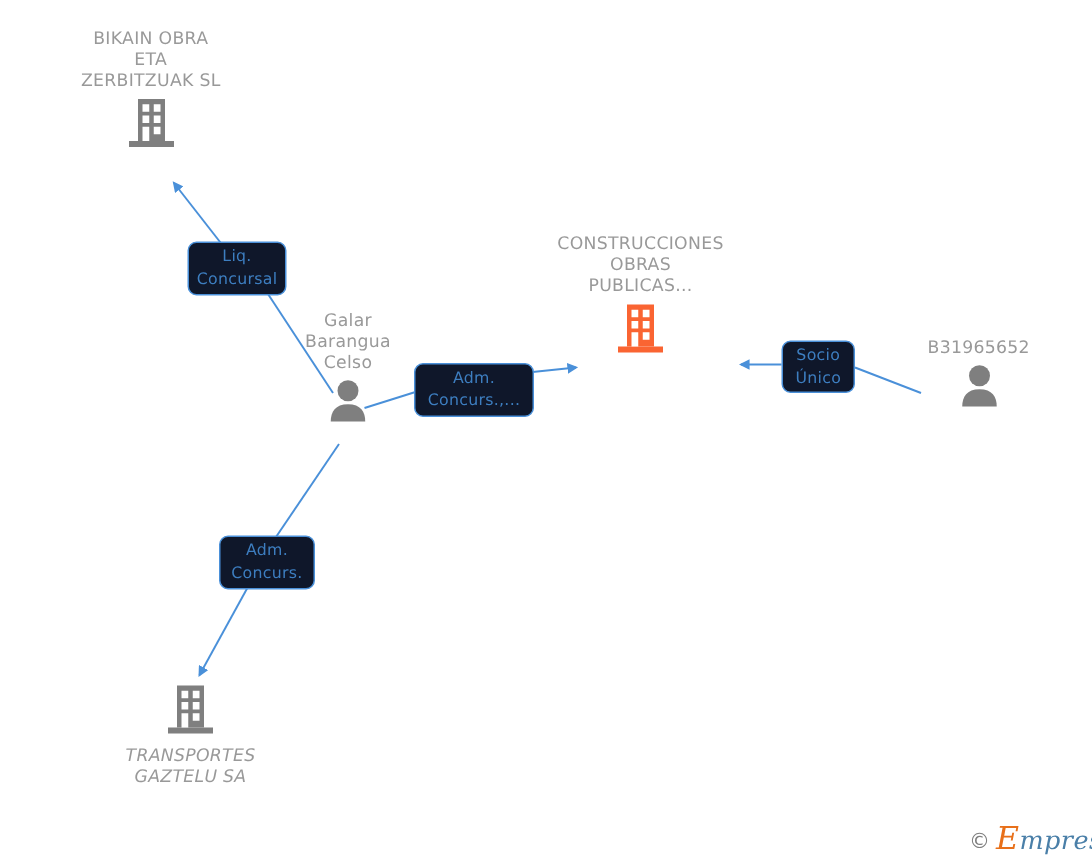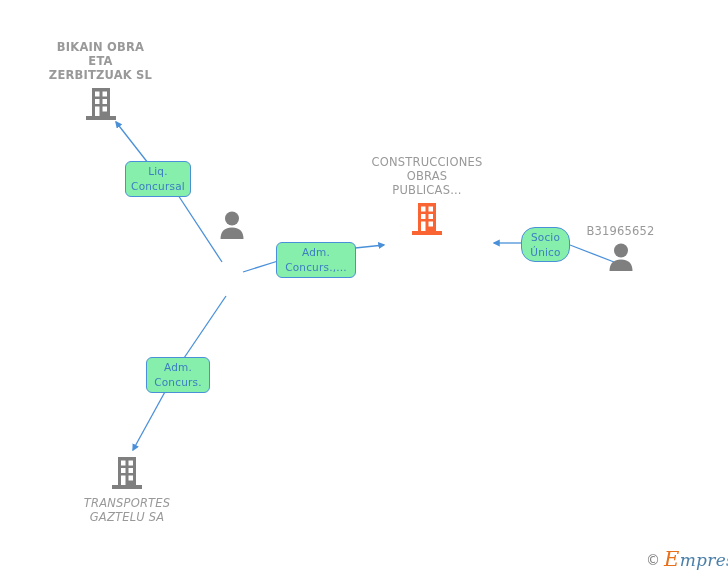--- a/index.html
+++ b/index.html
@@ -36,21 +36,21 @@
     white-space: pre-line;
   }
   .icon-wrap {
     display: block;
     line-height: 0;
   }
   .rel-box {
     position: absolute;
     border: 1px solid #4a90d9;
     border-radius: 6px;
-    background: #86efac;
+    background: #0f172a;
     color: #3d7ec0;
     font-size: 10.5px;
     line-height: 15px;
     text-align: center;
     letter-spacing: 0.2px;
     box-sizing: border-box;
     display: flex;
     align-items: center;
     justify-content: center;
     white-space: pre-line;
@@ -102,21 +102,21 @@
 
     <line x1="226" y1="296" x2="184" y2="358" stroke="#4A90D9" stroke-width="1.3"></line>
 
     <line x1="166" y1="390" x2="133" y2="450" stroke="#4A90D9" stroke-width="1.3" marker-end="url(#arrow-blue)"></line>
 
     <line x1="614" y1="262" x2="570" y2="245" stroke="#4A90D9" stroke-width="1.3"></line>
 
     <line x1="521" y1="243" x2="494" y2="243" stroke="#4A90D9" stroke-width="1.3" marker-end="url(#arrow-blue)"></line>
   </svg>
 
-  <div class="node" style="left:28px; top:40px; width:145px;font-weight:bold;">
+  <div class="node" style="left:28px; top:18px; width:145px;">
     <div class="node-label">BIKAIN OBRA
 ETA
 ZERBITZUAK SL</div>
     <span class="icon-wrap">
       <svg width="30" height="34" viewBox="0 0 30 34" xmlns="http://www.w3.org/2000/svg" style="margin-top:5px;">
         <rect x="6" y="1" width="18" height="28" fill="#7F7F7F"></rect>
         <rect x="0" y="29" width="30" height="4" fill="#7F7F7F"></rect>
         <rect x="9" y="4.5" width="4.5" height="5" fill="#ffffff"></rect>
         <rect x="16.5" y="4.5" width="4.5" height="5" fill="#ffffff"></rect>
         <rect x="9" y="12" width="4.5" height="5" fill="#ffffff"></rect>
@@ -156,48 +156,51 @@
         <rect x="16.5" y="12" width="4.5" height="5" fill="#ffffff"></rect>
         <rect x="9" y="19.5" width="4.5" height="9.5" fill="#ffffff"></rect>
         <rect x="16.5" y="19.5" width="4.5" height="5" fill="#ffffff"></rect>
       </svg>
     </span>
     <div class="node-label" style="margin-top:6px;">TRANSPORTES
 GAZTELU SA</div>
   </div>
 
   <div class="node" style="left:177px; top:206px; width:110px;">
+    <div class="node-label">Galar
+Barangua
+Celso</div>
     <span class="icon-wrap">
       <svg width="28" height="30" viewBox="0 0 28 30" xmlns="http://www.w3.org/2000/svg" style="margin-top:4px;">
         <circle cx="14" cy="8.5" r="7" fill="#7F7F7F"></circle>
         <path d="M14 17.5 C5.5 17.5 2.5 22.5 2.5 29 L25.5 29 C25.5 22.5 22.5 17.5 14 17.5 Z" fill="#7F7F7F"></path>
       </svg>
     </span>
   </div>
 
-  <div class="node" style="left:568px; top:224px; width:105px;">
+  <div class="node" style="left:600px; top:224px; width:105px;">
     <div class="node-label">B31965652</div>
     <span class="icon-wrap">
       <svg width="28" height="30" viewBox="0 0 28 30" xmlns="http://www.w3.org/2000/svg" style="margin-top:4px;">
         <circle cx="14" cy="8.5" r="7" fill="#7F7F7F"></circle>
         <path d="M14 17.5 C5.5 17.5 2.5 22.5 2.5 29 L25.5 29 C25.5 22.5 22.5 17.5 14 17.5 Z" fill="#7F7F7F"></path>
       </svg>
     </span>
   </div>
 
   <div class="rel-box" style="left:125px; top:161px; width:66px; height:36px;">Liq.
 Concursal</div>
 
   <div class="rel-box" style="left:276px; top:242px; width:80px; height:36px;">Adm.
 Concurs.,...</div>
 
   <div class="rel-box" style="left:146px; top:357px; width:64px; height:36px;">Adm.
 Concurs.</div>
 
-  <div class="rel-box" style="left:521px; top:227px; width:49px; height:35px;border-radius:14px;">Socio
+  <div class="rel-box" style="left:521px; top:227px; width:49px; height:35px;">Socio
 Único</div>
 
   <div class="watermark" style="left:646px; top:551px;">
     <span class="wm-c">©</span>
     <span class="wm-text"><span class="wm-e">E</span><span>mpresia</span></span>
   </div>
 
 </div>
 
 </body></html>

